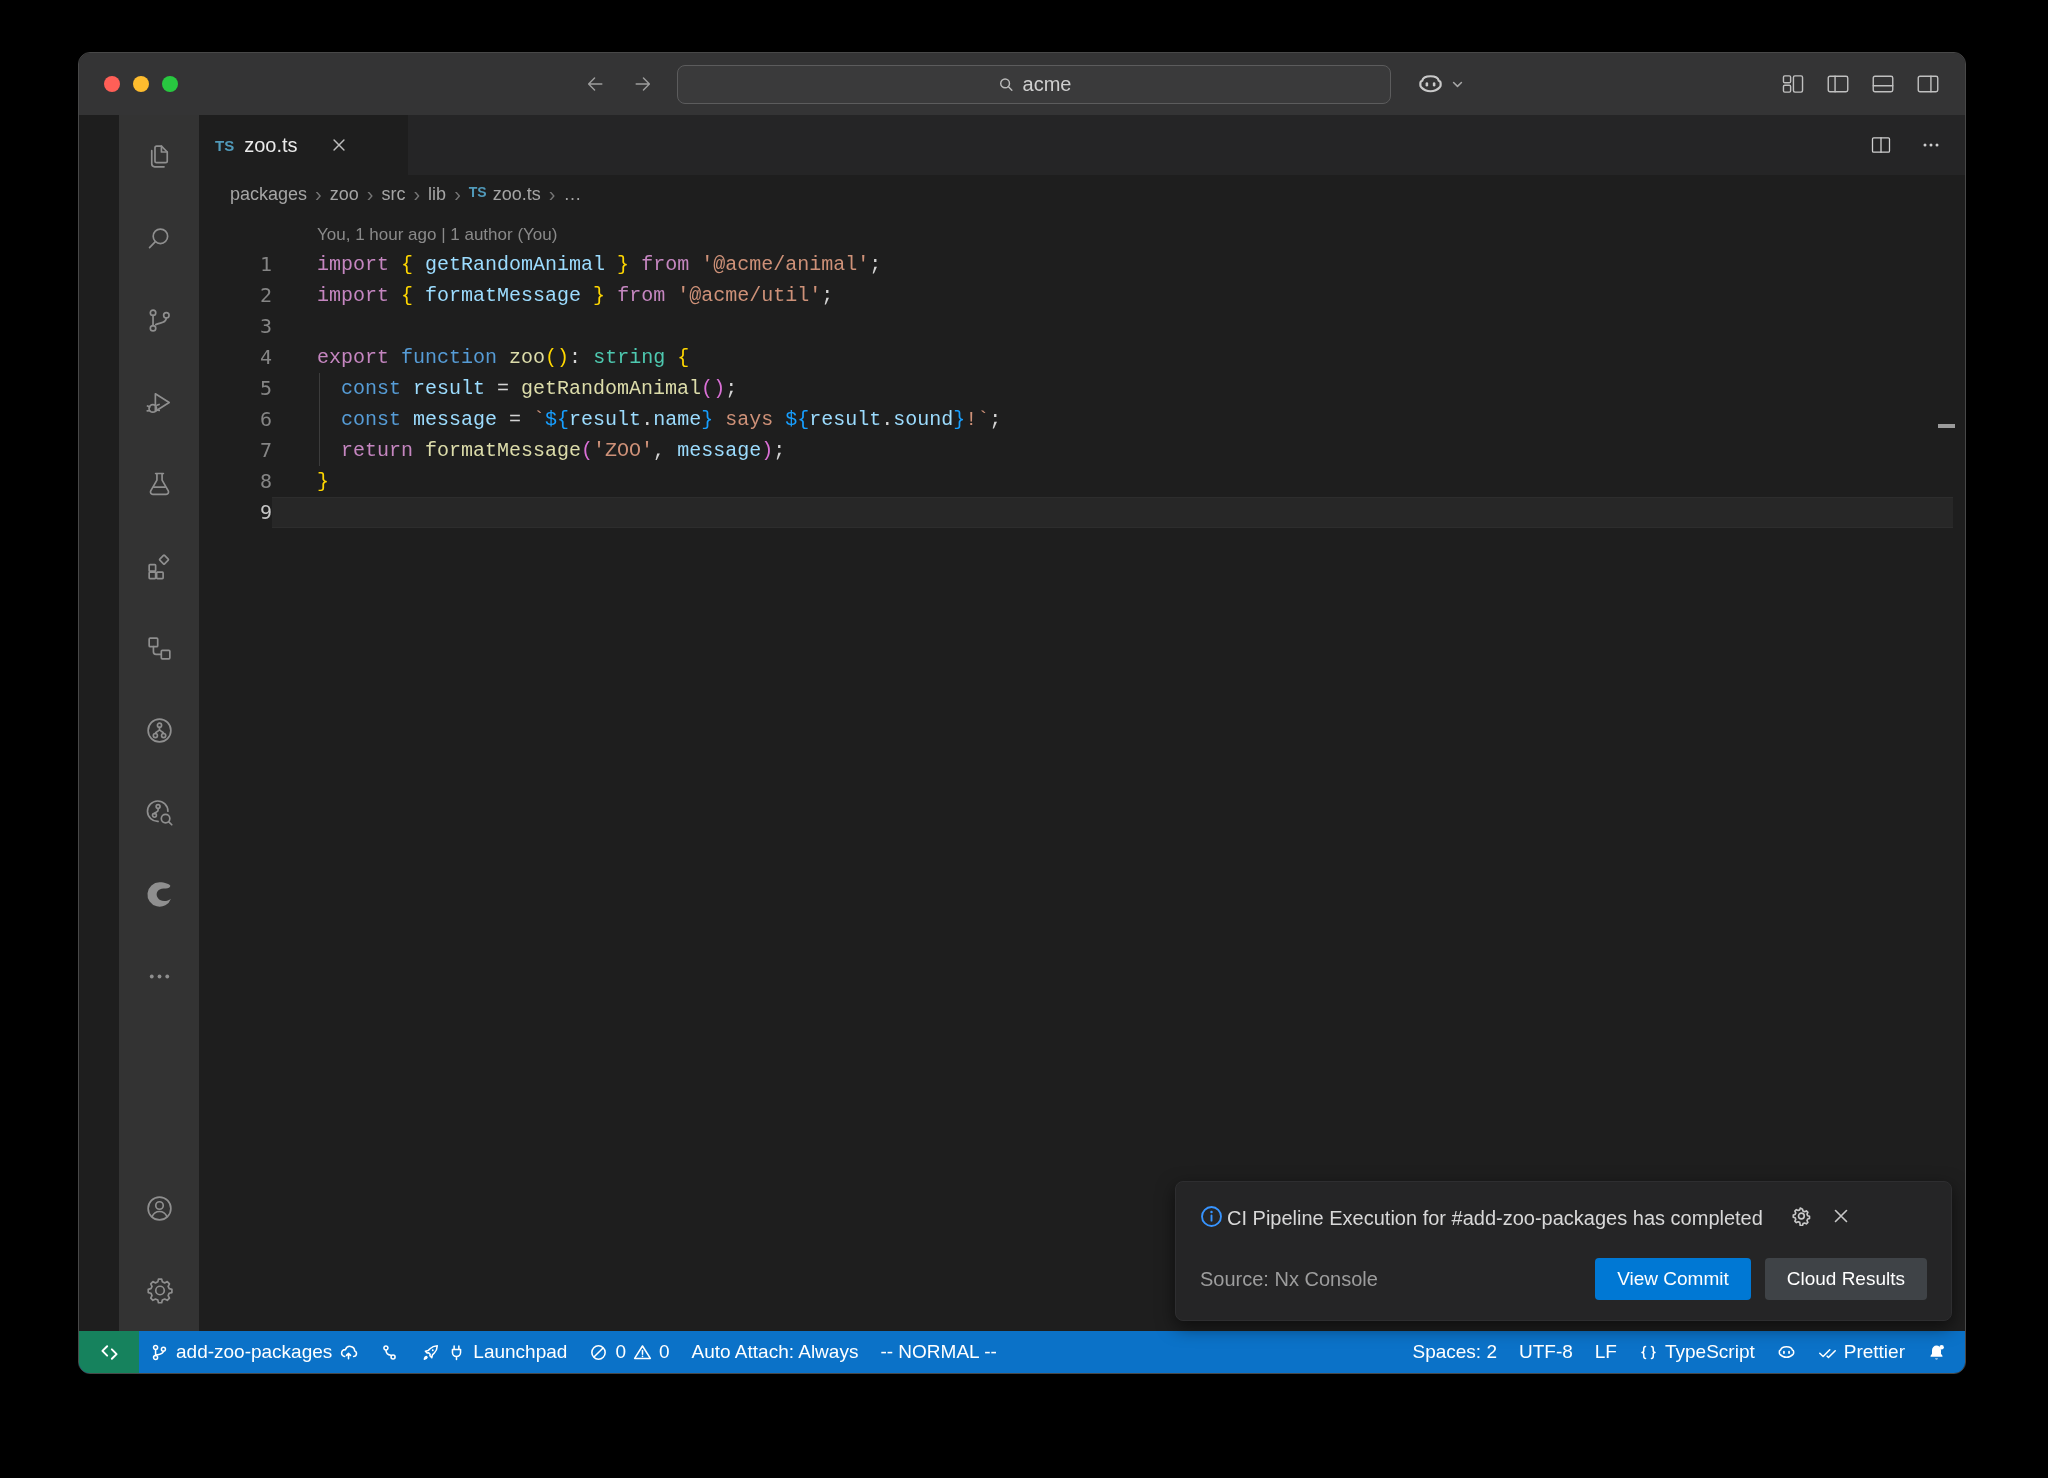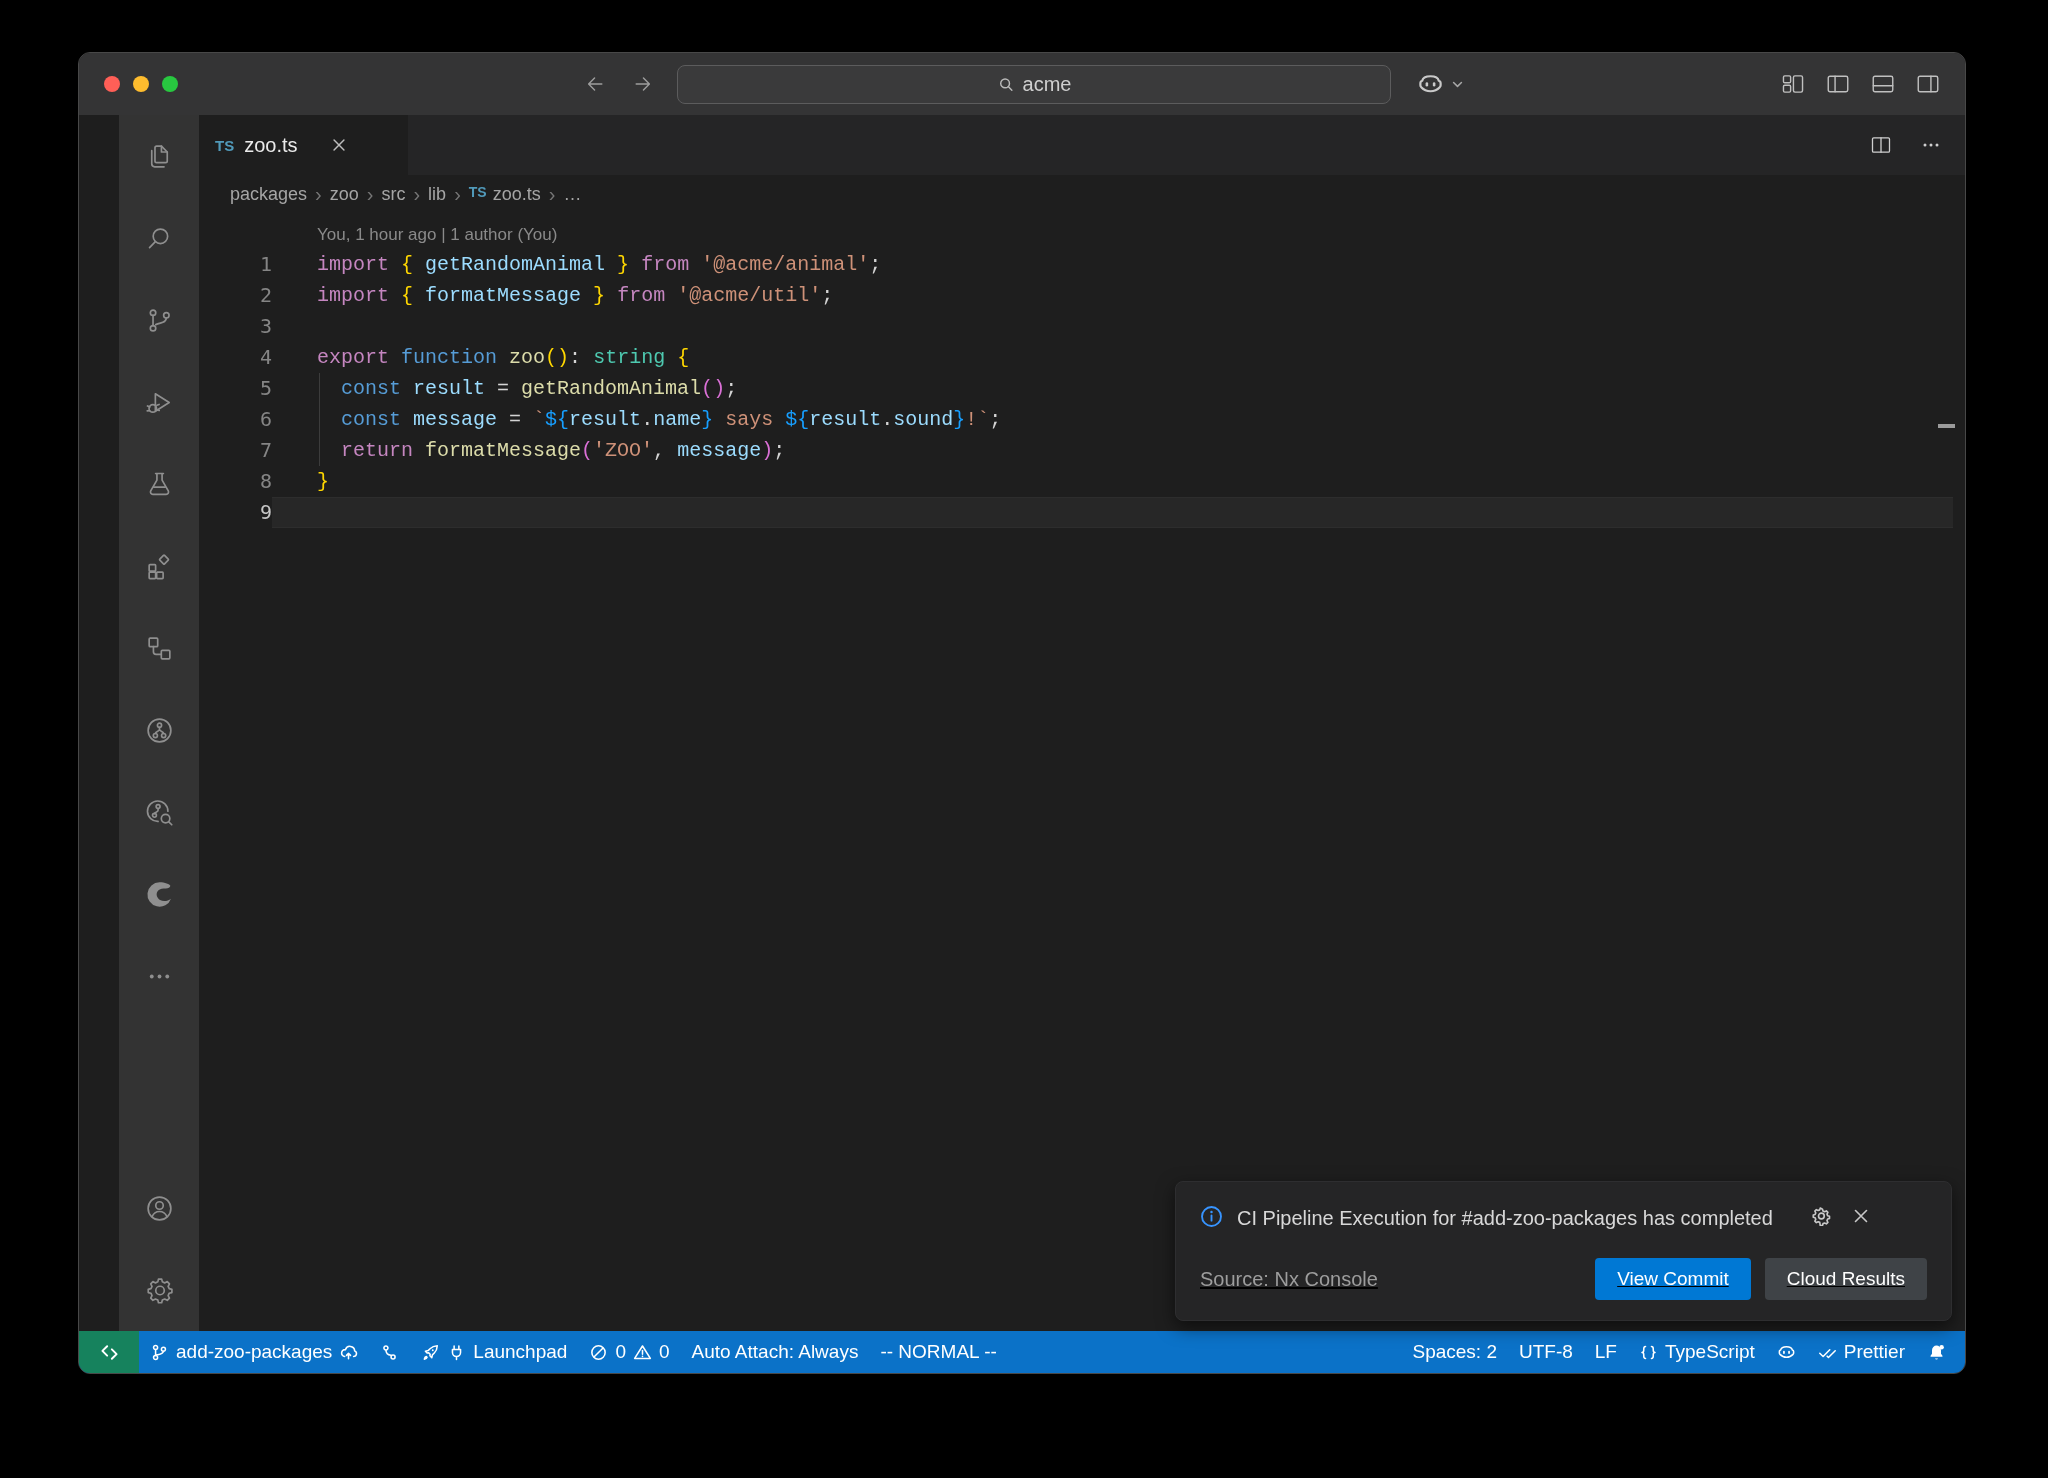--- a/index.html
+++ b/index.html
@@ -55,26 +55,26 @@
   .line.current .lc-wrap{background:rgba(255,255,255,.045);border-top:1px solid #2d2d2d;border-bottom:1px solid #2d2d2d;box-sizing:border-box;}
   .indent-guide{position:absolute;left:120px;top:160px;width:1px;height:93px;background:#3c3c3c;}
   .overview-mark{position:absolute;right:10px;top:211px;width:17px;height:4px;background:#9b9b9b;}
   .tok-kw{color:var(--syn-kw);} .tok-decl{color:var(--syn-decl);} .tok-type{color:var(--syn-type);}
   .tok-fn{color:var(--syn-fn);} .tok-var{color:var(--syn-var);} .tok-str{color:var(--syn-str);}
   .tok-p{color:var(--syn-p);} .tok-b1{color:var(--syn-b1);} .tok-b2{color:var(--syn-b2);} .tok-b3{color:var(--syn-b3);}
 
   
   .toasts{position:absolute;right:13px;bottom:52px;width:777px;display:flex;flex-direction:column;gap:22px;z-index:5;}
   .toast{background:#252526;border:1px solid #2e2e30;border-radius:8px;box-shadow:0 6px 18px rgba(0,0,0,.55);padding:20px 24px;box-sizing:border-box;}
-  .toast-head{display:flex;align-items:flex-start;gap:14px;}
+  .toast-head{display:flex;align-items:flex-start;gap:4px;}
   .toast .icon.info{width:23px;height:23px;color:var(--info,#3794ff);flex:0 0 auto;margin-top:3px;}
   .toast-msg{color:#d8d8d8;font-size:20px;line-height:32px;max-width:560px;flex:1;}
   .toast-controls{display:flex;align-items:center;gap:20px;color:#c8c8c8;margin-top:4px;}
   .toast-controls .icon{width:20px;height:20px;cursor:pointer;}
-  .toast-foot{display:flex;align-items:center;margin-top:24px;text-decoration:underline;}
+  .toast-foot{display:flex;align-items:center;margin-top:24px;}
   .toast-src{color:#9d9d9d;font-size:20px;flex:1;}
   .toast-btns{display:flex;gap:14px;}
   .tbtn{border:none;border-radius:4px;height:42px;padding:0 22px;font-size:19px;color:#fff;cursor:pointer;font-family:inherit;}
   .tbtn.primary{background:var(--btn-primary,#0078d4);}
   .tbtn.secondary{background:var(--btn-secondary,#3f4347);}
 
   
   .statusbar{height:42px;background:var(--sb-bg,#0b72c8);display:flex;align-items:stretch;color:#fff;font-size:19px;flex:0 0 auto;}
   .sb-left,.sb-right{display:flex;align-items:stretch;}
   .sb-right{margin-left:auto;padding-right:8px;}

